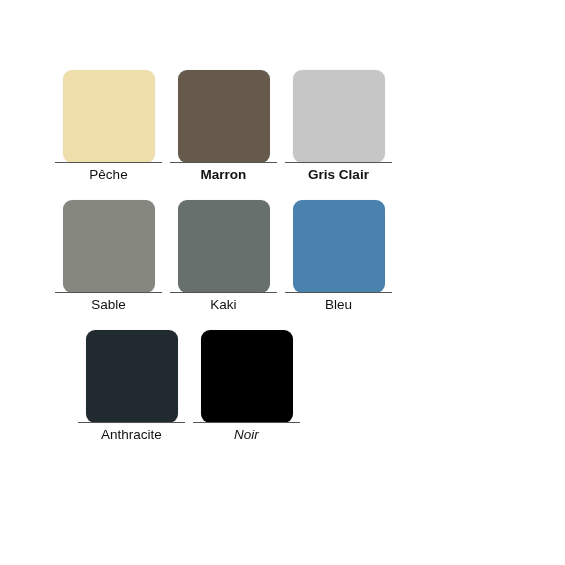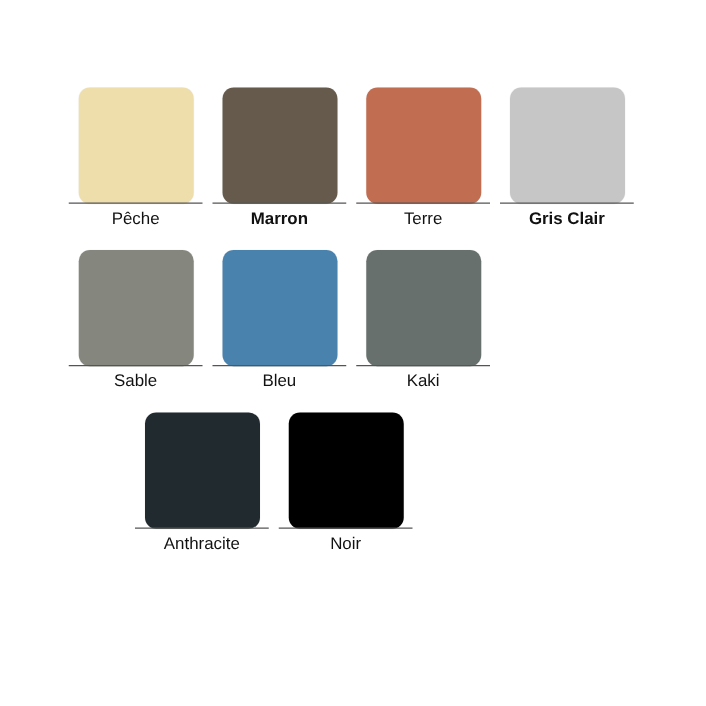--- a/index.html
+++ b/index.html
@@ -32,21 +32,21 @@
   }
 
   .swatch-row {
     display: flex;
     flex-direction: row;
     justify-content: flex-start;
     padding-left: 51px;
   }
 
   .swatch-row.centered {
-    padding-left: 104px;
+    padding-left: 74px;
   }
 
   .swatch-cell {
     width: 115px;
     box-sizing: border-box;
     display: flex;
     flex-direction: column;
     align-items: center;
     padding-bottom: 3px;
   }
@@ -100,66 +100,59 @@
         </div>
         <div class="swatch-cell">
           <div class="swatch-chip-wrap">
             <div class="swatch-chip" style="background-color: rgb(101, 90, 75);"></div>
           </div>
           <div class="swatch-rule" style="background-color: rgb(85, 85, 85);"></div>
           <div class="swatch-label" style="color: rgb(17, 17, 17); font-weight: bold;">Marron</div>
         </div>
         <div class="swatch-cell">
           <div class="swatch-chip-wrap">
-            <div class="swatch-chip" style="background-color: rgb(192, 109, 81);"></div>
-          </div>
-          <div class="swatch-rule" style="background-color: rgb(85, 85, 85);"></div>
-          <div class="swatch-label" style="color: rgb(17, 17, 17);">Terre</div>
-        </div>
-        <div class="swatch-cell">
-          <div class="swatch-chip-wrap">
             <div class="swatch-chip" style="background-color: rgb(198, 198, 198);"></div>
           </div>
           <div class="swatch-rule" style="background-color: rgb(85, 85, 85);"></div>
           <div class="swatch-label" style="color: rgb(17, 17, 17); font-weight: bold;">Gris Clair</div>
         </div>
       </div>
       <div class="swatch-row">
         <div class="swatch-cell">
           <div class="swatch-chip-wrap">
             <div class="swatch-chip" style="background-color: rgb(133, 135, 127);"></div>
           </div>
           <div class="swatch-rule" style="background-color: rgb(85, 85, 85);"></div>
           <div class="swatch-label" style="color: rgb(17, 17, 17);">Sable</div>
         </div>
         <div class="swatch-cell">
           <div class="swatch-chip-wrap">
+            <div class="swatch-chip" style="background-color: rgb(103, 112, 108);"></div>
+          </div>
+          <div class="swatch-rule" style="background-color: rgb(85, 85, 85);"></div>
+          <div class="swatch-label" style="color: rgb(17, 17, 17);">Kaki</div>
+        </div>
+        <div class="swatch-cell">
+          <div class="swatch-chip-wrap">
             <div class="swatch-chip" style="background-color: rgb(74, 130, 174);"></div>
           </div>
           <div class="swatch-rule" style="background-color: rgb(85, 85, 85);"></div>
           <div class="swatch-label" style="color: rgb(17, 17, 17);">Bleu</div>
-        </div>
-        <div class="swatch-cell">
-          <div class="swatch-chip-wrap">
-            <div class="swatch-chip" style="background-color: rgb(103, 112, 108);"></div>
-          </div>
-          <div class="swatch-rule" style="background-color: rgb(85, 85, 85);"></div>
-          <div class="swatch-label" style="color: rgb(17, 17, 17);">Kaki</div>
         </div>
       </div>
       <div class="swatch-row centered">
         <div class="swatch-cell">
           <div class="swatch-chip-wrap">
             <div class="swatch-chip" style="background-color: rgb(33, 42, 46);"></div>
           </div>
           <div class="swatch-rule" style="background-color: rgb(85, 85, 85);"></div>
           <div class="swatch-label" style="color: rgb(17, 17, 17);">Anthracite</div>
         </div>
         <div class="swatch-cell">
           <div class="swatch-chip-wrap">
             <div class="swatch-chip" style="background-color: rgb(0, 0, 0);"></div>
           </div>
           <div class="swatch-rule" style="background-color: rgb(85, 85, 85);"></div>
-          <div class="swatch-label" style="color: rgb(17, 17, 17);">Noir</div>
+          <div class="swatch-label" style="color: rgb(17, 17, 17); font-style: italic;">Noir</div>
         </div>
       </div>
     </div>
 </div>
 
 </body></html>

